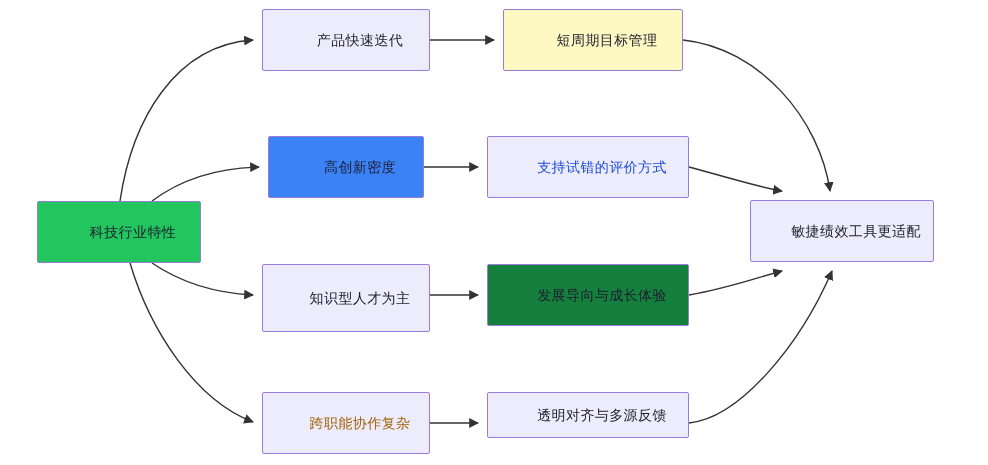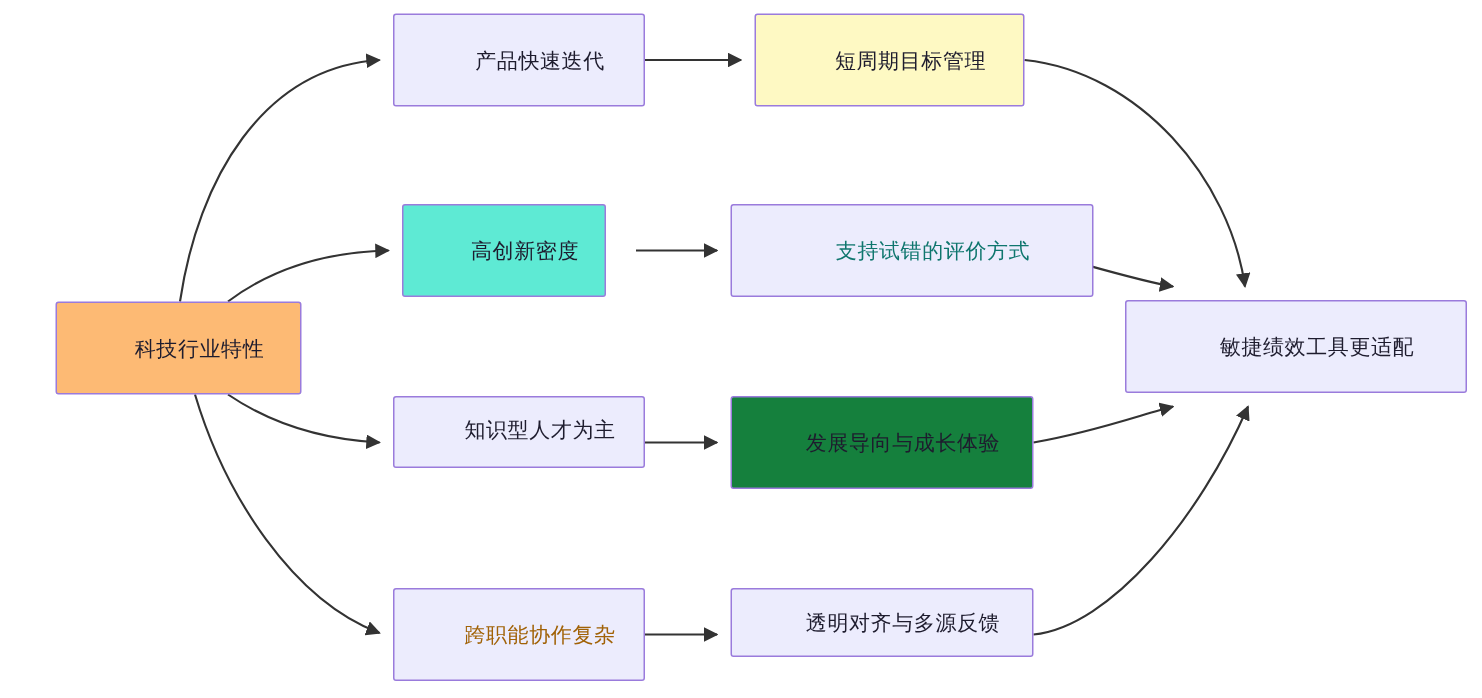--- a/index.html
+++ b/index.html
@@ -65,45 +65,45 @@
         <path d="M 430 295 L 478 295" fill="none" stroke="#333333" stroke-width="1.4" marker-end="url(#arrowhead)"></path>
         <path d="M 430 423 L 478 423" fill="none" stroke="#333333" stroke-width="1.4" marker-end="url(#arrowhead)"></path>
         <path d="M 683 40 C 760 48 820 120 830 191" fill="none" stroke="#333333" stroke-width="1.4" marker-end="url(#arrowhead)"></path>
         <path d="M 689 167 C 730 178 762 188 782 191" fill="none" stroke="#333333" stroke-width="1.4" marker-end="url(#arrowhead)"></path>
         <path d="M 689 295 C 730 288 762 276 782 271" fill="none" stroke="#333333" stroke-width="1.4" marker-end="url(#arrowhead)"></path>
         <path d="M 689 423 C 740 418 800 345 832 271" fill="none" stroke="#333333" stroke-width="1.4" marker-end="url(#arrowhead)"></path>
       </g>
   </svg>
 
   <div id="node-layer">
-      <div class="node" style="left: 37px; top: 201px; width: 164px; height: 62px; background: #fdba74; border-color: rgb(154, 123, 220); color: rgb(30, 28, 46);">
+      <div class="node" style="left: 37px; top: 201px; width: 164px; height: 62px; background: #22c55e; border-color: rgb(154, 123, 220); color: rgb(30, 28, 46);">
         <span class="node-label">科技行业特性</span>
       </div>
       <div class="node" style="left: 262px; top: 9px; width: 168px; height: 62px; background: rgb(236, 236, 253); border-color: rgb(154, 123, 220); color: rgb(30, 28, 46);">
         <span class="node-label">产品快速迭代</span>
       </div>
-      <div class="node" style="left: 268px; top: 136px; width: 136px; height: 62px; background: #5eead4; border-color: rgb(154, 123, 220); color: rgb(30, 28, 46);">
+      <div class="node" style="left: 268px; top: 136px; width: 156px; height: 62px; background: #3b82f6; border-color: rgb(154, 123, 220); color: rgb(30, 28, 46);">
         <span class="node-label">高创新密度</span>
       </div>
-      <div class="node" style="left: 262px; top: 264px; width: 168px; height: 48px; background: rgb(236, 236, 253); border-color: rgb(154, 123, 220); color: rgb(30, 28, 46); font-family: Liberation Serif, serif;">
+      <div class="node" style="left: 262px; top: 264px; width: 168px; height: 68px; background: rgb(236, 236, 253); border-color: rgb(154, 123, 220); color: rgb(30, 28, 46);">
         <span class="node-label">知识型人才为主</span>
       </div>
       <div class="node" style="left: 262px; top: 392px; width: 168px; height: 62px; background: rgb(236, 236, 253); border-color: rgb(154, 123, 220); color: #a16207;">
         <span class="node-label">跨职能协作复杂</span>
       </div>
       <div class="node" style="left: 503px; top: 9px; width: 180px; height: 62px; background: #fef9c3; border-color: rgb(154, 123, 220); color: rgb(30, 28, 46);">
         <span class="node-label">短周期目标管理</span>
       </div>
-      <div class="node" style="left: 487px; top: 136px; width: 242px; height: 62px; background: rgb(236, 236, 253); border-color: rgb(154, 123, 220); color: #0f766e;">
+      <div class="node" style="left: 487px; top: 136px; width: 202px; height: 62px; background: rgb(236, 236, 253); border-color: rgb(154, 123, 220); color: #1d4ed8;">
         <span class="node-label">支持试错的评价方式</span>
       </div>
       <div class="node" style="left: 487px; top: 264px; width: 202px; height: 62px; background: #15803d; border-color: rgb(154, 123, 220); color: rgb(30, 28, 46);">
         <span class="node-label">发展导向与成长体验</span>
       </div>
       <div class="node" style="left: 487px; top: 392px; width: 202px; height: 46px; background: rgb(236, 236, 253); border-color: rgb(154, 123, 220); color: rgb(30, 28, 46);">
         <span class="node-label">透明对齐与多源反馈</span>
       </div>
-      <div class="node" style="left: 750px; top: 200px; width: 228px; height: 62px; background: rgb(236, 236, 253); border-color: rgb(154, 123, 220); color: rgb(30, 28, 46);">
+      <div class="node" style="left: 750px; top: 200px; width: 184px; height: 62px; background: rgb(236, 236, 253); border-color: rgb(154, 123, 220); color: rgb(30, 28, 46);">
         <span class="node-label">敏捷绩效工具更适配</span>
       </div>
     </div>
 
 </div>
 
 </body></html>

